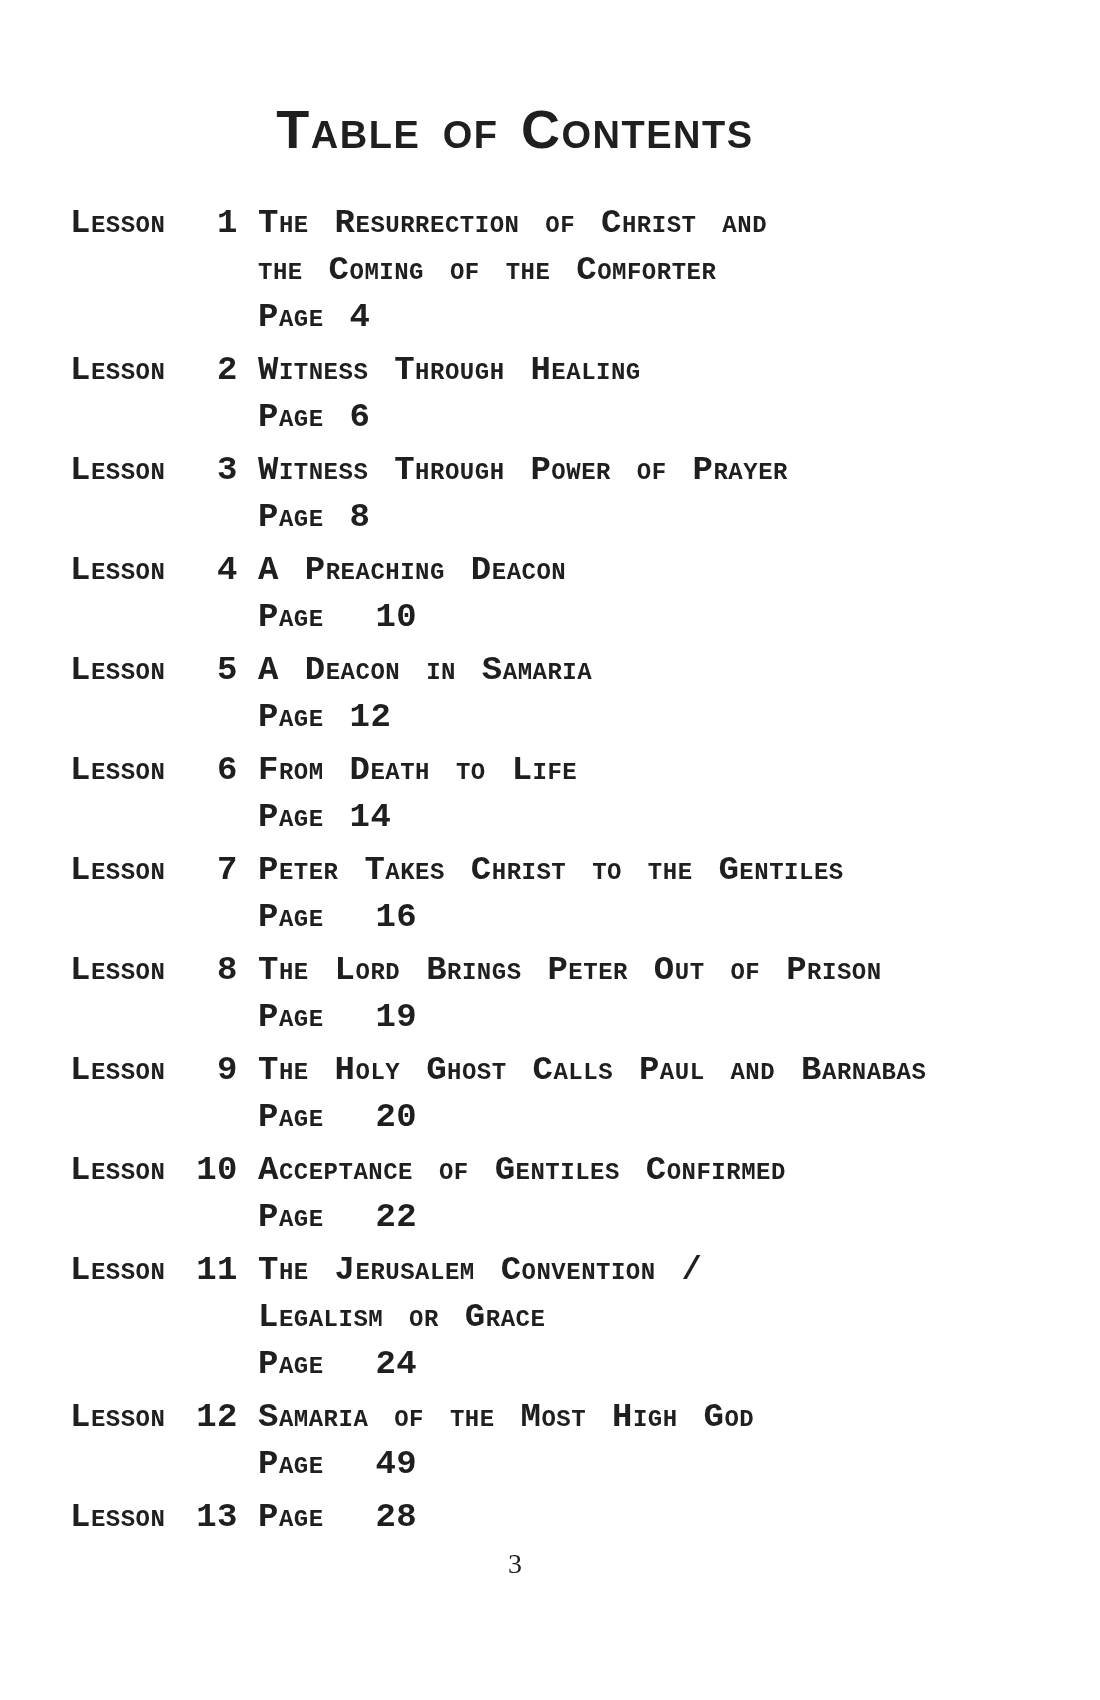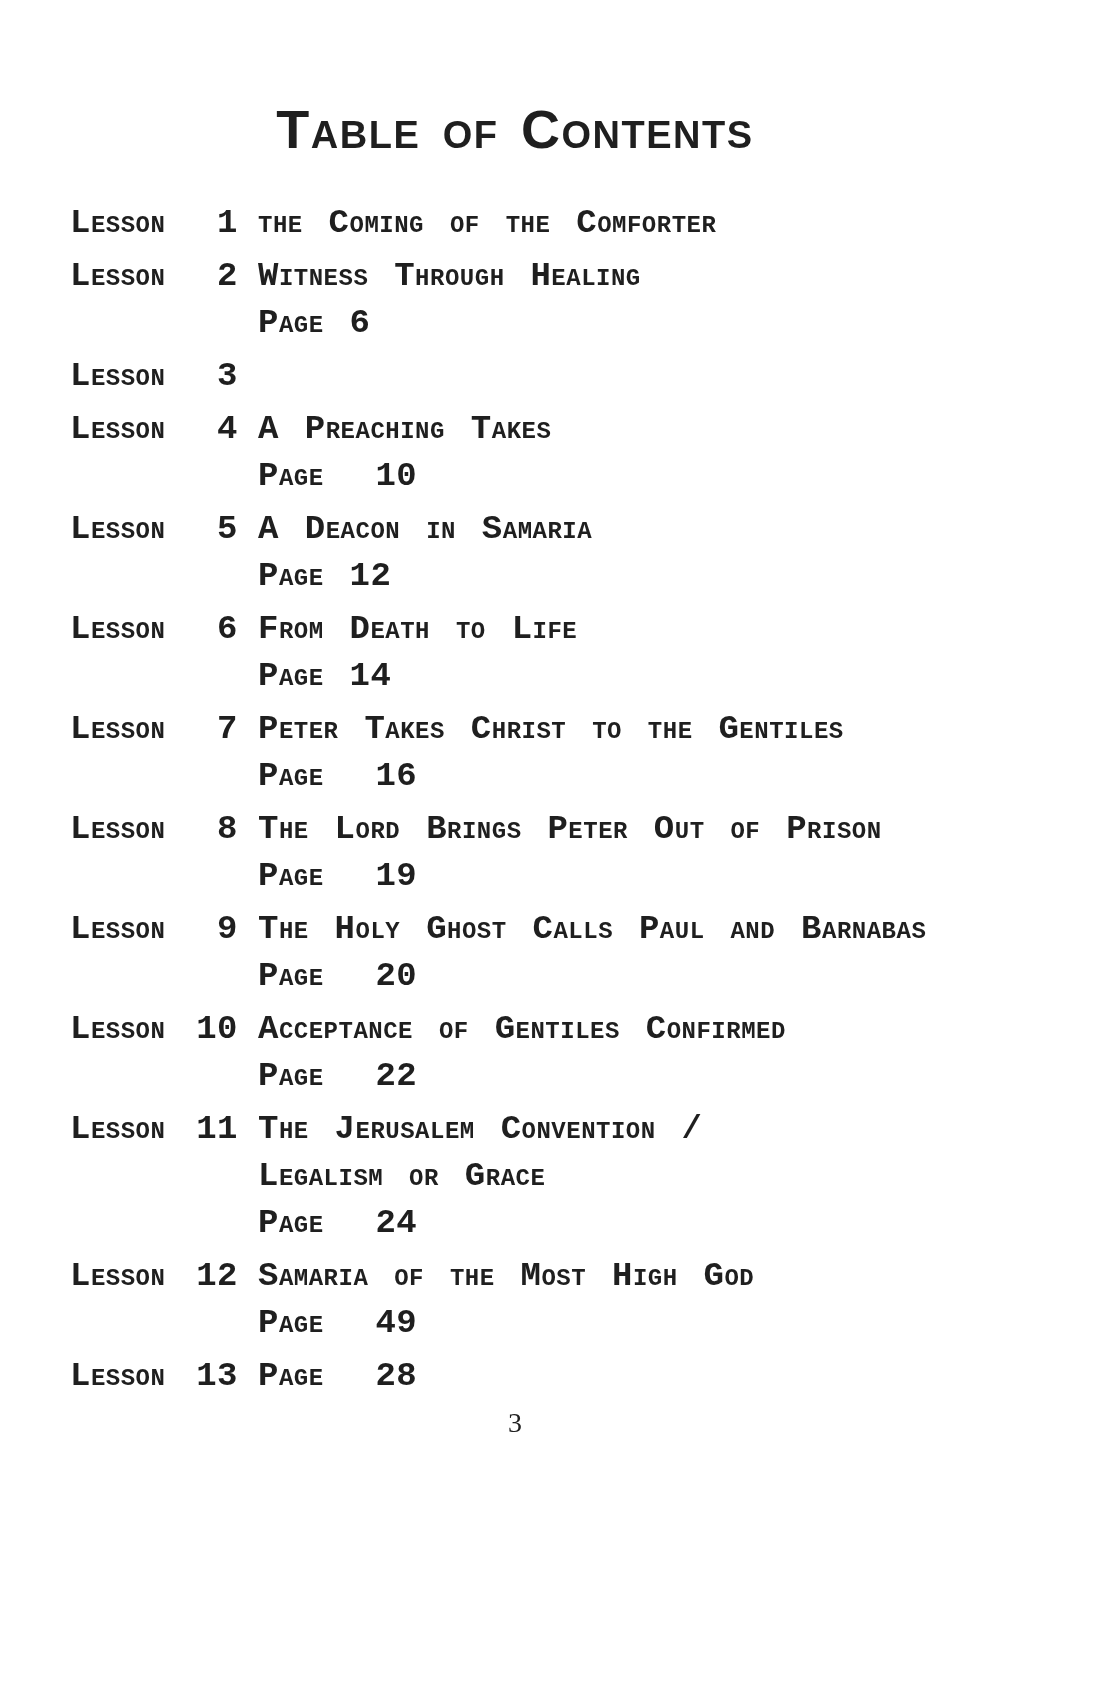--- a/index.html
+++ b/index.html
@@ -80,47 +80,55 @@
 
 <div class="page">
   <h1 class="page-title">Table of Contents</h1>
 
   <div class="entries">
   <div class="entry">
     <span class="lesson-label">Lesson</span>
     <span class="lesson-number">1</span>
     <div class="entry-body">
       <div class="t-lines">
+            <div class="title-line">The Resurrection of Christ and</div>
             <div class="title-line">the Coming of the Comforter</div>
           </div>
+      <div class="page-ref">Page 4</div>
     </div>
   </div>
 
   <div class="entry">
     <span class="lesson-label">Lesson</span>
     <span class="lesson-number">2</span>
     <div class="entry-body">
       <div class="t-lines">
             <div class="title-line">Witness Through Healing</div>
           </div>
       <div class="page-ref">Page 6</div>
     </div>
   </div>
 
   <div class="entry">
     <span class="lesson-label">Lesson</span>
     <span class="lesson-number">3</span>
+    <div class="entry-body">
+      <div class="t-lines">
+            <div class="title-line">Witness Through Power of Prayer</div>
+          </div>
+      <div class="page-ref">Page 8</div>
+    </div>
   </div>
 
   <div class="entry">
     <span class="lesson-label">Lesson</span>
     <span class="lesson-number">4</span>
     <div class="entry-body">
       <div class="t-lines">
-            <div class="title-line">A Preaching Takes</div>
+            <div class="title-line">A Preaching Deacon</div>
           </div>
       <div class="page-ref">Page  10</div>
     </div>
   </div>
 
   <div class="entry">
     <span class="lesson-label">Lesson</span>
     <span class="lesson-number">5</span>
     <div class="entry-body">
       <div class="t-lines">

